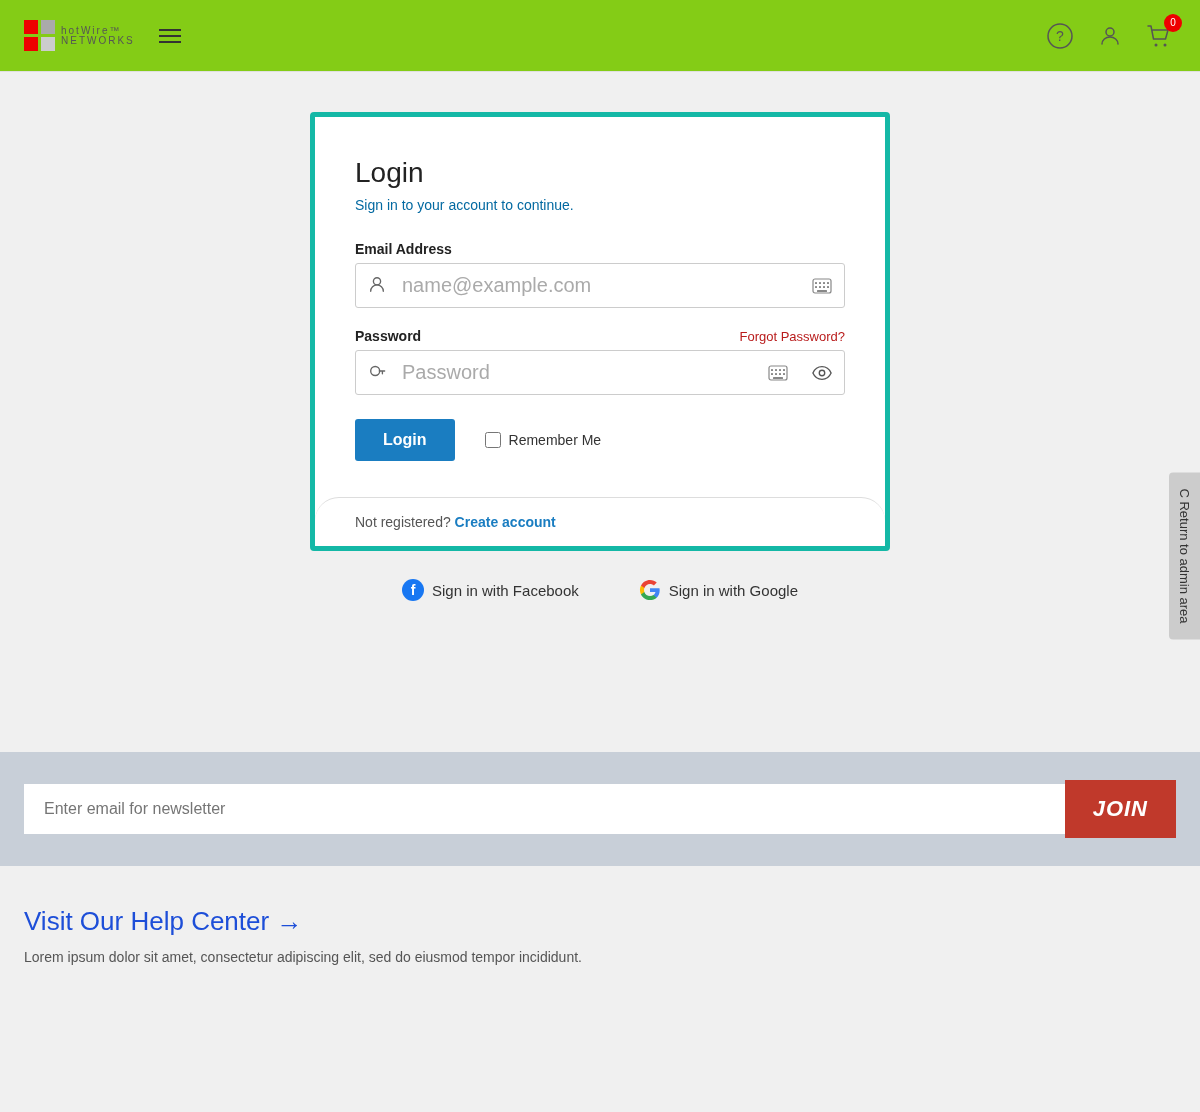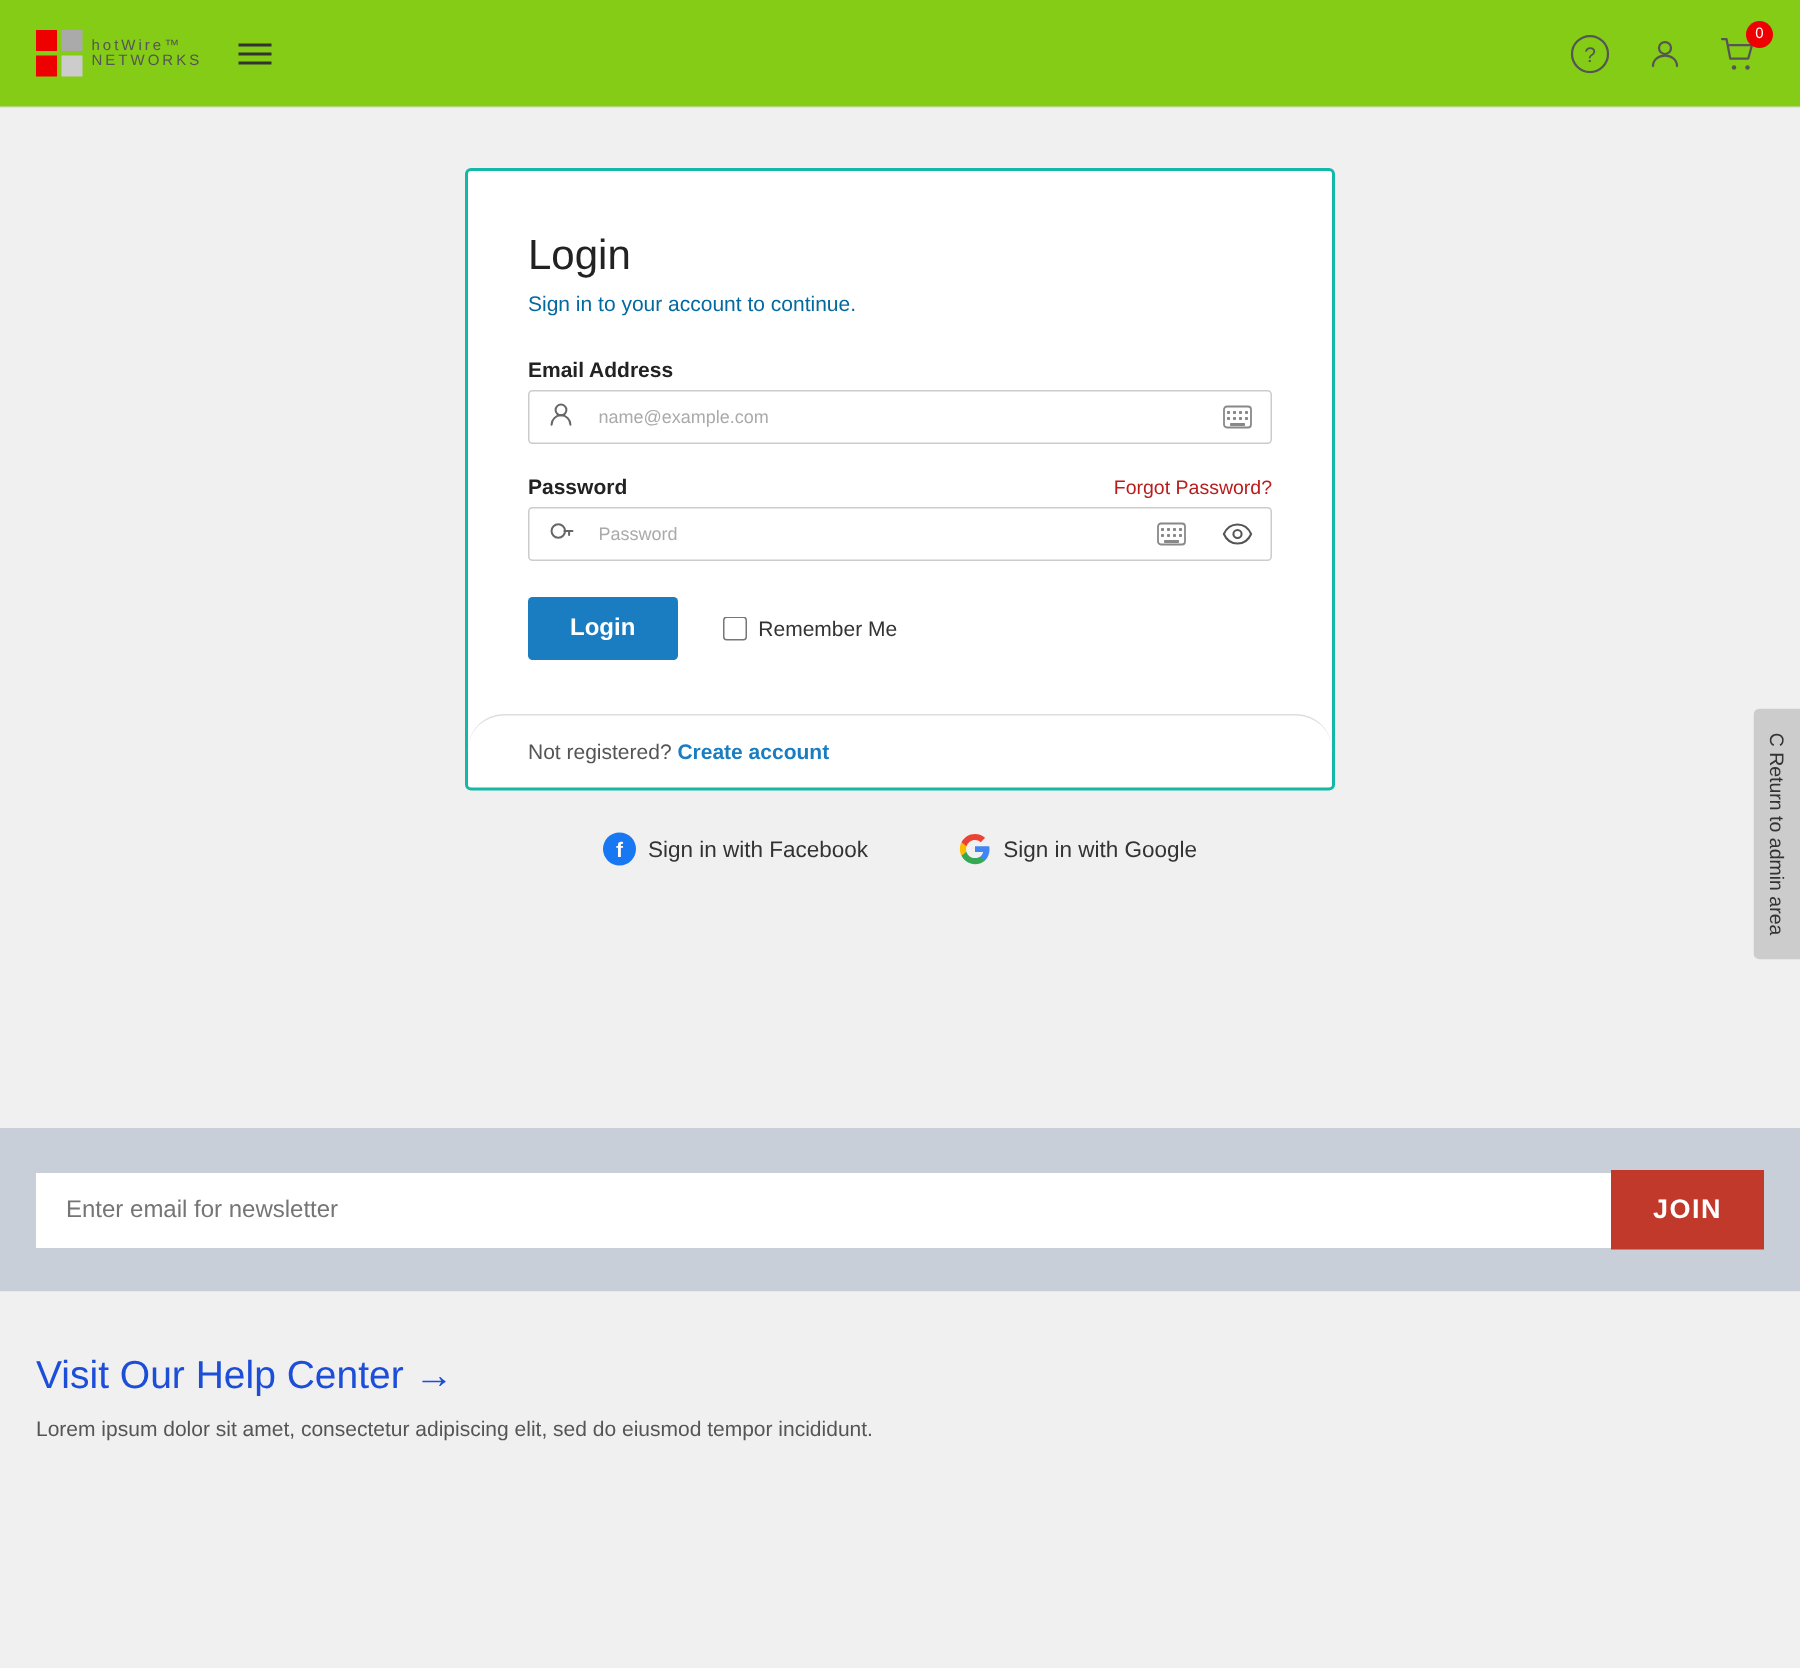--- a/index.html
+++ b/index.html
@@ -59,21 +59,21 @@
       border-radius: 4px 0 0 4px;
       z-index: 100;
     }
 
     
     .login-card {
       background: #fff;
       border-radius: 4px;
       max-width: 580px;
       margin: 0 auto;
-      border: 2px solid #14b8a6;
+      border: 5px solid #14b8a6;
       overflow: hidden;
     }
     .login-form-section {
       padding: 40px 40px 36px 40px;
     }
     .login-title {
       font-size: 28px;
       font-weight: normal;
       color: #222;
       margin-bottom: 8px;
@@ -102,21 +102,21 @@
       padding: 0 12px;
       color: #666;
       font-size: 16px;
       flex-shrink: 0;
     }
     .input-wrapper input {
       flex: 1;
       border: none;
       outline: none;
       padding: 10px 4px;
-      font-size: 12px;
+      font-size: 20px;
       color: #333;
       background: transparent;
     }
     .input-wrapper input::placeholder { color: #aaa; }
     .input-action {
       padding: 0 12px;
       color: #888;
       font-size: 14px;
       cursor: pointer;
       display: flex;
@@ -221,24 +221,25 @@
       border: none;
       outline: none;
       background: #fff;
       color: #aaa;
     }
     .join-btn {
       background: #c0392b;
       color: #fff;
       border: none;
       padding: 16px 28px;
-      font-size: 18px;
+      font-size: 22px;
       font-weight: bold;
       cursor: pointer;
       letter-spacing: 1px;
+      font-style: italic;
     }
 
     
     .help-section {
       background: #f0f0f0;
       padding: 40px 24px 30px 24px;
     }
     .help-title {
       font-size: 26px;
       color: #1d4ed8;

